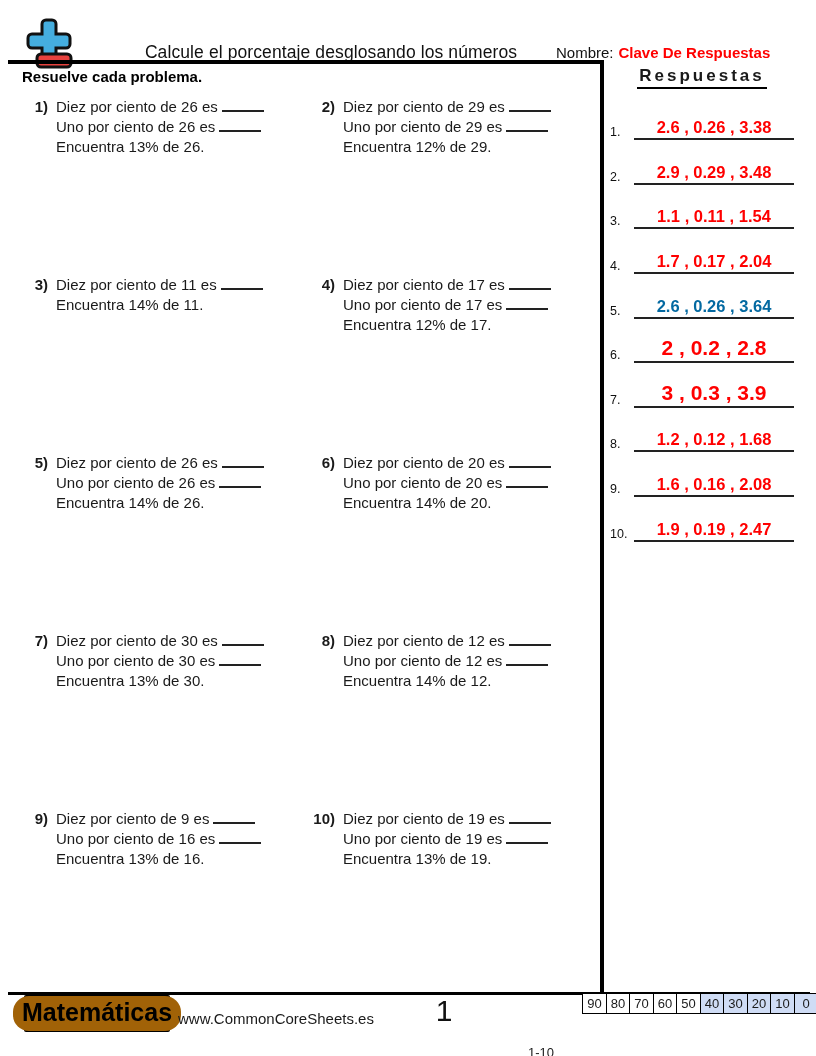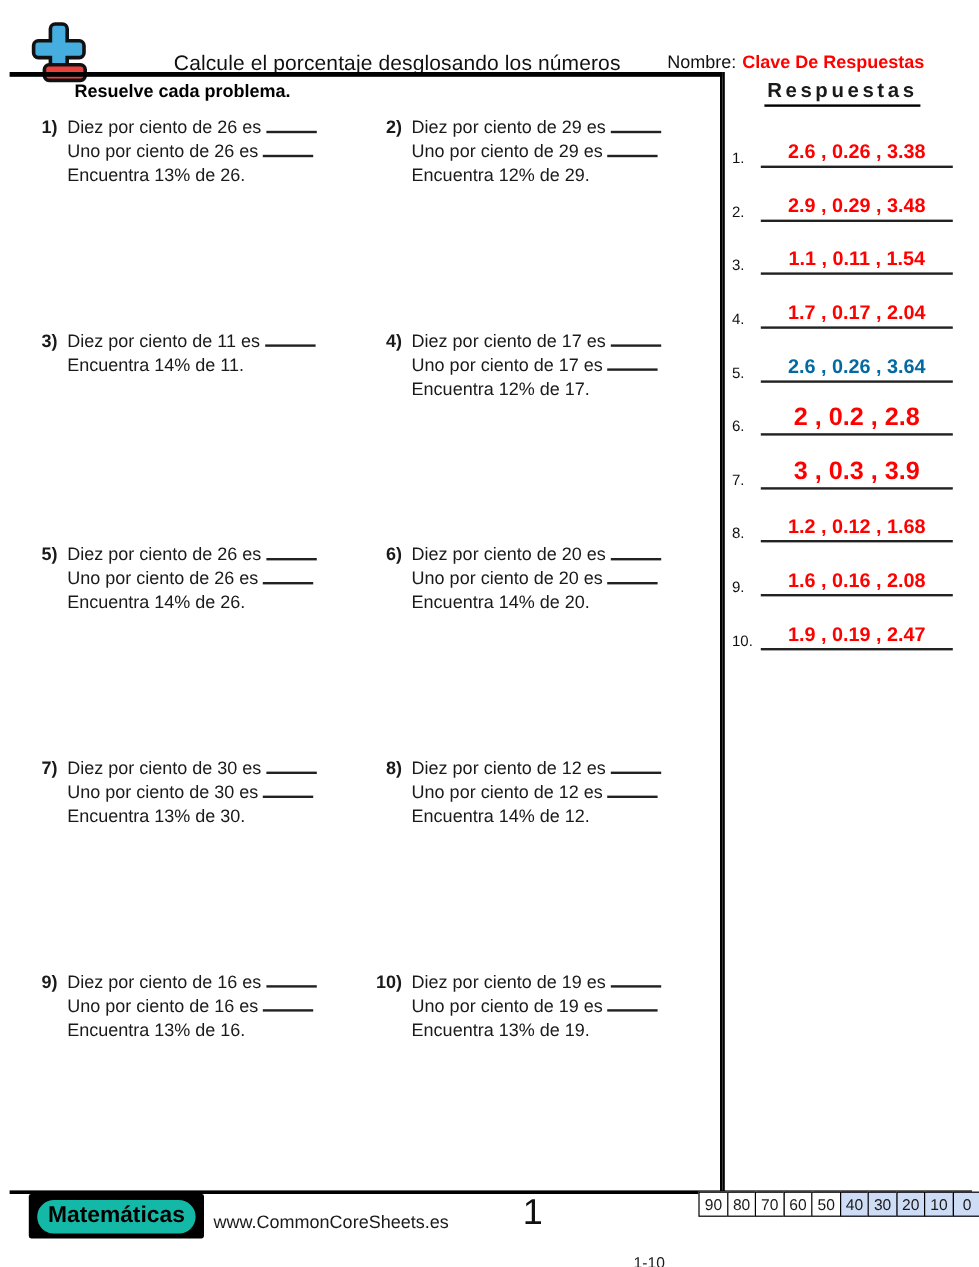--- a/index.html
+++ b/index.html
@@ -26,21 +26,21 @@
   .header-rule { left:8px; top:60px; width:594px; height:4px; background:#000; }
   .footer-rule { left:8px; top:992px; width:802px; height:3px; background:#000; }
   .vert-divider {
     left:600px; top:60px; height:933px; width:2px;
     border-left:2px solid #000; border-right:2px solid #000;
   }
 
   
   .logo-icon { left:20px; top:18px; }
 
-  .instructions { left:22px; top:68px; font-size:15px; font-weight:bold; color:#000;margin-left:40px; }
+  .instructions { left:22px; top:68px; font-size:15px; font-weight:bold; color:#000; }
 
   
   .problem { position:absolute; display:flex; font-size:15px; line-height:20px; }
   .pnum { font-weight:bold; width:26px; text-align:right; flex:0 0 26px; }
   .plines { margin-left:8px; }
   .pline { display:block; white-space:nowrap; }
   .blank {
     display:inline-block; width:42px; height:13px;
     border-bottom:2px solid #222; margin-left:4px;
   }
@@ -62,22 +62,22 @@
     white-space:nowrap;
   }
   .aval.big { font-size:21px; }
 
   
   .brand-box {
     left:24px; top:995px; width:146px; height:37px;
     background:#000; border-radius:2px; display:flex; align-items:center; justify-content:center;
   }
   .brand-pill {
-    background:#14b8a6; border-radius:16px; padding:2px 9px 4px 9px;
-    font-size:19px; font-weight:bold; color:#000; white-space:nowrap;
+    background:#a16207; border-radius:16px; padding:2px 9px 4px 9px;
+    font-size:25px; font-weight:bold; color:#000; white-space:nowrap;
   }
   .website { left:178px; top:1010px; font-size:15px; color:#1a1a1a; }
   .page-number { left:420px; top:994px; width:48px; text-align:center; font-size:30px; color:#111; }
   .score-label { left:528px; top:997px; font-size:13px;margin-top:48px; }
   .score-strip { left:582px; top:993px; display:flex; }
   .score-box {
     width:25px; height:21px; border:1.5px solid #000; margin-left:-1.5px;
     font-size:13px; display:flex; align-items:center; justify-content:center;
     background:#fff;
   }
@@ -162,21 +162,21 @@
   <span class="pnum">8)</span>
   <span class="plines">
     <span class="pline"><span>Diez por ciento de 12 es</span><span class="blank"></span></span>
     <span class="pline"><span>Uno por ciento de 12 es</span><span class="blank"></span></span>
     <span class="pline">Encuentra 14% de 12.</span>
   </span>
 </div>
 <div class="problem" style="left:22px; top:809px;">
   <span class="pnum">9)</span>
   <span class="plines">
-    <span class="pline"><span>Diez por ciento de 16 es</span><span class="blank"></span></span>
+    <span class="pline"><span>Diez por ciento de 9 es</span><span class="blank"></span></span>
     <span class="pline"><span>Uno por ciento de 16 es</span><span class="blank"></span></span>
     <span class="pline">Encuentra 13% de 16.</span>
   </span>
 </div>
 <div class="problem" style="left:309px; top:809px;">
   <span class="pnum">10)</span>
   <span class="plines">
     <span class="pline"><span>Diez por ciento de 19 es</span><span class="blank"></span></span>
     <span class="pline"><span>Uno por ciento de 19 es</span><span class="blank"></span></span>
     <span class="pline">Encuentra 13% de 19.</span>

